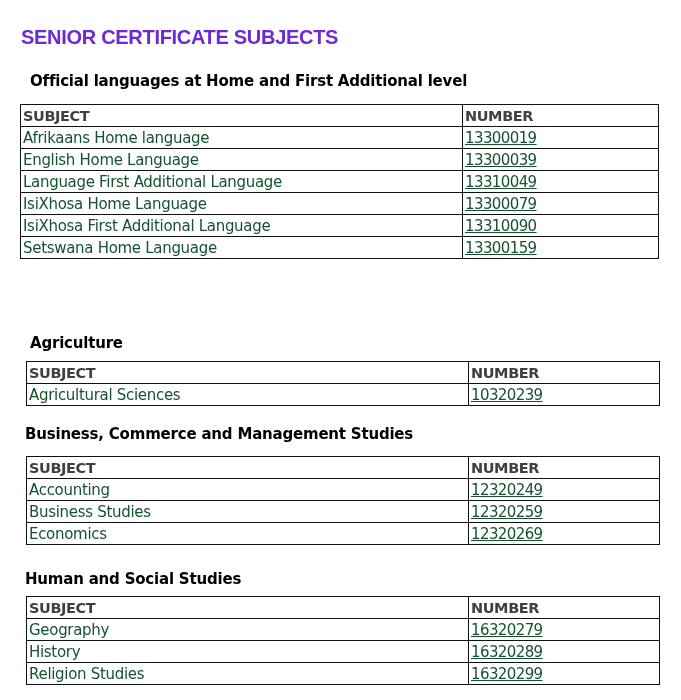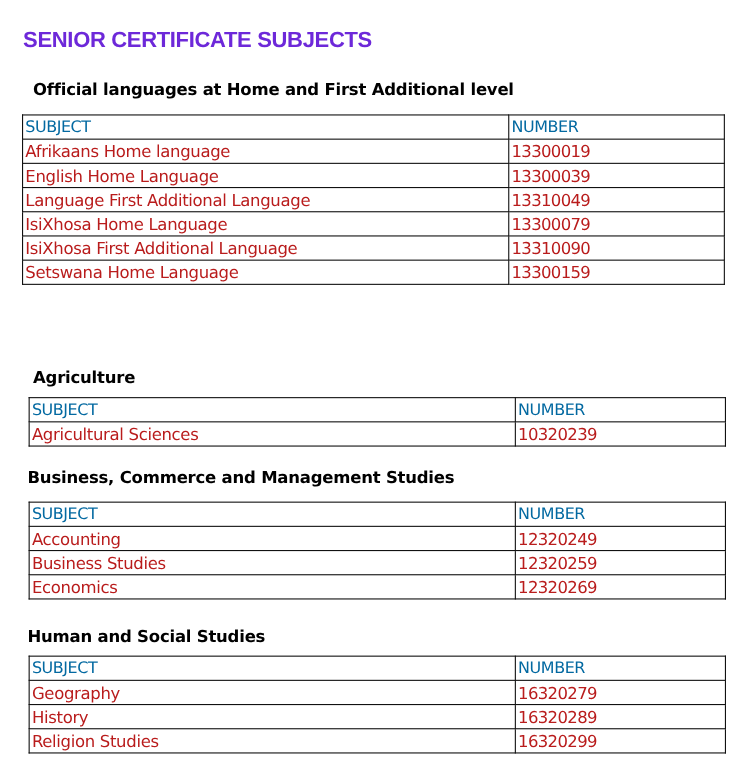--- a/index.html
+++ b/index.html
@@ -4,24 +4,24 @@
 <style>
   html, body { margin: 0; padding: 0; background: #ffffff; }
   body { width: 681px; height: 700px; position: relative; overflow: hidden;
          font-family: "DejaVu Sans", sans-serif; }
   .title { position: absolute; left: 21px; top: 26px; font-family: "Liberation Sans", sans-serif;
            font-weight: bold; font-size: 20px; color: #6d28d9; letter-spacing: -0.3px; margin: 0; }
   .section-title { position: absolute; font-family: "DejaVu Sans", sans-serif; font-weight: bold;
                    font-size: 15px; color: #000000; margin: 0; letter-spacing: -0.2px; }
   table { position: absolute; border-collapse: collapse; table-layout: fixed; }
   td, th { border: 1.5px solid #111; padding: 0 2px; height: 21px; line-height: 20px;
-           font-size: 15px; color: #b91c1c; text-align: left; white-space: nowrap; overflow: hidden;
+           font-size: 15px; color: #14532d; text-align: left; white-space: nowrap; overflow: hidden;
            font-family: "DejaVu Sans", sans-serif; font-weight: normal; letter-spacing: -0.3px; }
-  th { font-weight: normal; color: #0369a1; font-size: 14.5px; letter-spacing: -0.4px; }
-  td.num { font-size: 15px; letter-spacing: -0.6px; }
+  th { font-weight: bold; color: #404040; font-size: 14.5px; letter-spacing: -0.4px; }
+  td.num { font-size: 15px; letter-spacing: -0.6px; text-decoration: underline; }
 </style>
 </head>
 <body>
 
 <h1 class="title">SENIOR CERTIFICATE SUBJECTS</h1>
 
 <h2 class="section-title" style="left:30px; top:72px;">Official languages at Home and First Additional level</h2>
 <table style="left:20px; top:104px; width:638px;">
   <colgroup>
       <col style="width:442px">

